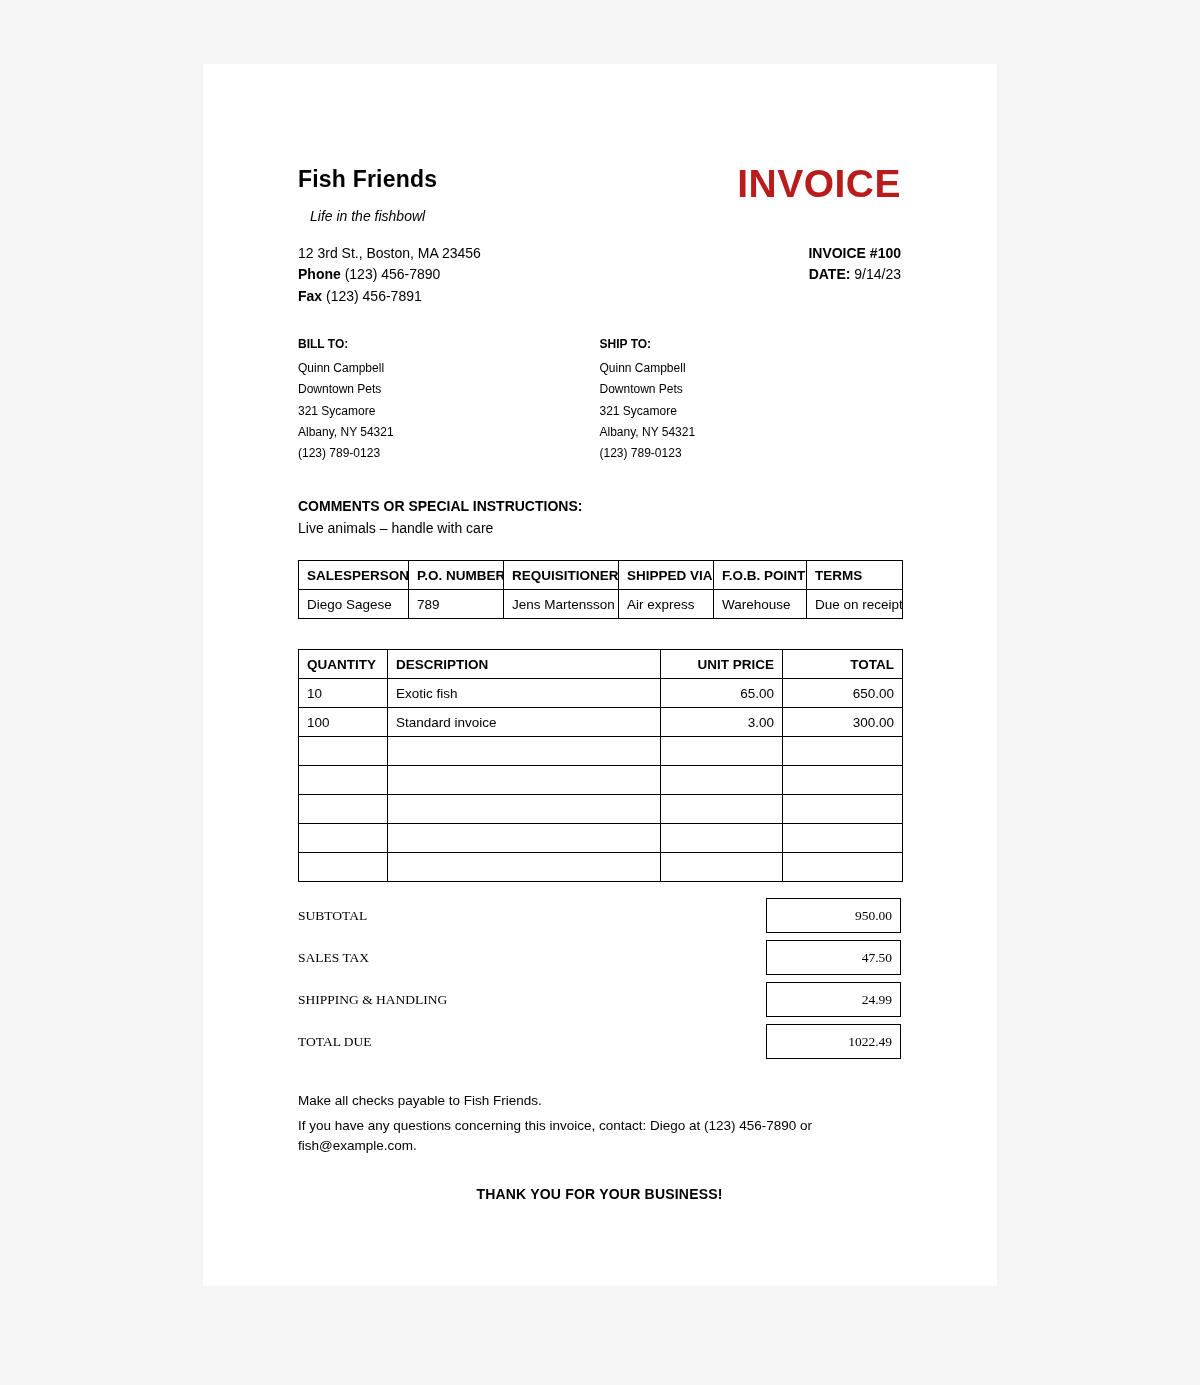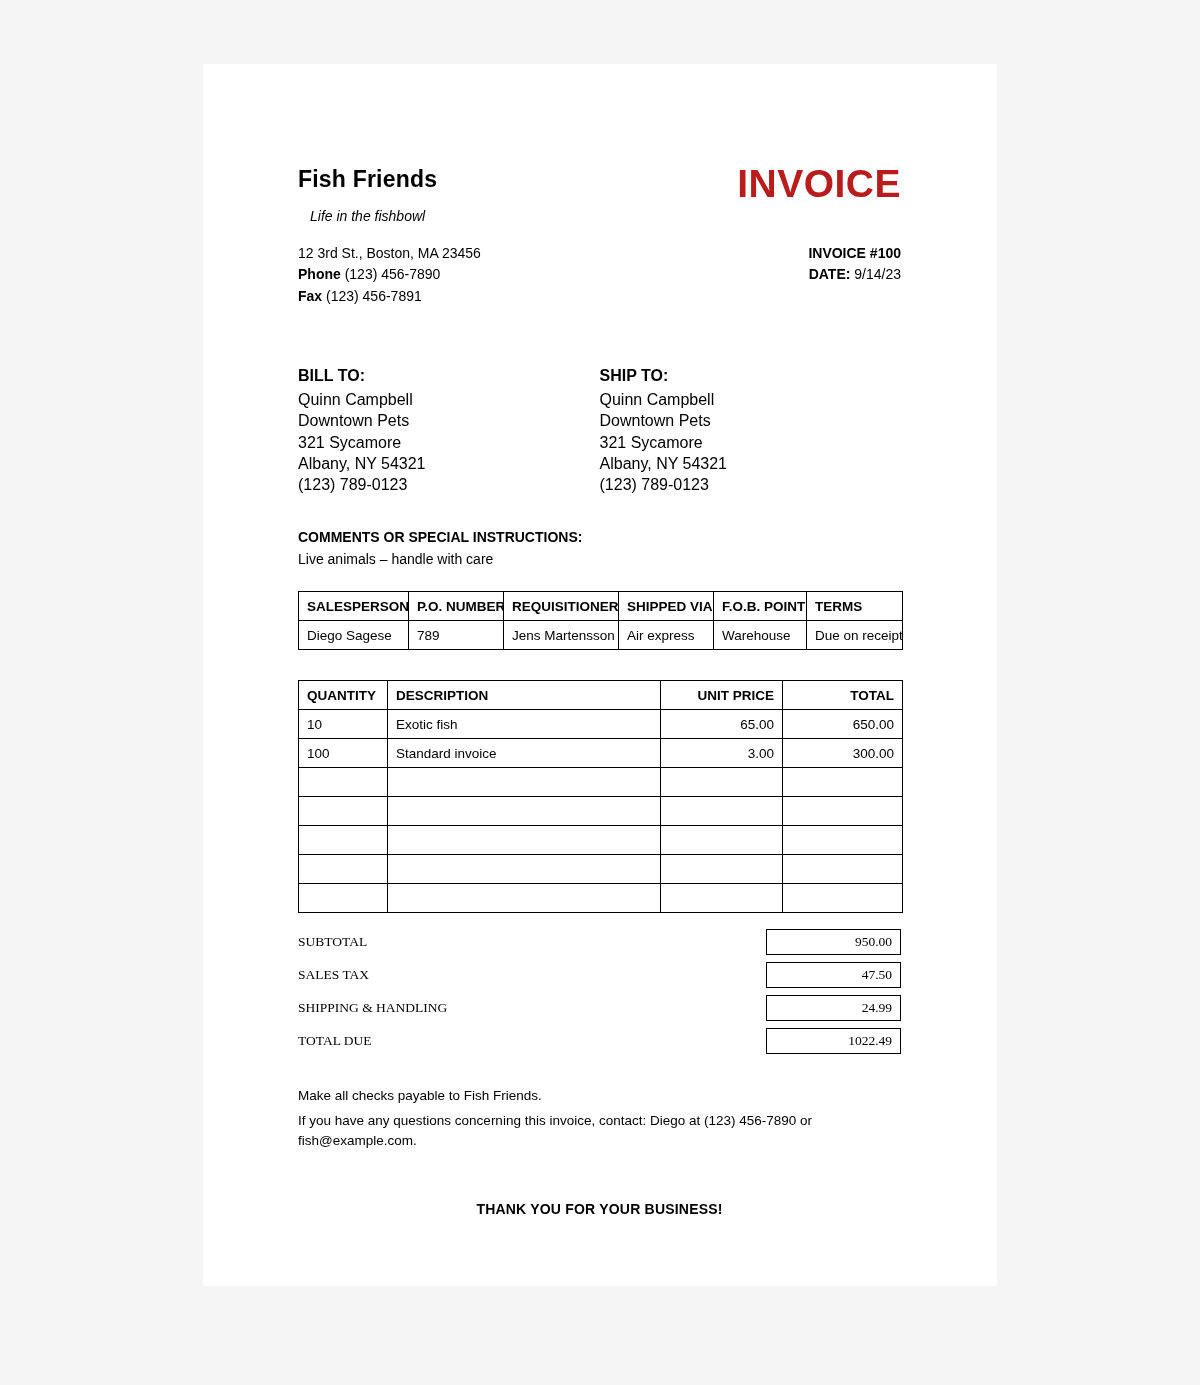--- a/index.html
+++ b/index.html
@@ -60,23 +60,22 @@
   }
   .invoice-meta { text-align: right; }
   .b { font-weight: bold; }
   
   .parties-row {
     display: flex;
     margin-top: 27px;
   }
   .party {
     width: 315px;
-    font-size: 16px;
+    font-size: 12px;
     line-height: 21.3px;
-    margin-top: 31px;
   }
   .party-label {
     font-weight: bold;
     margin-bottom: 3px;
   }
   
   .comments { margin-top: 31px; font-size: 14px; line-height: 21.3px; }
   .comments-label { font-weight: bold; }
   .comments-text { margin-top: 1px; }
   
@@ -106,34 +105,34 @@
     align-items: center;
     margin-bottom: 7px;
     font-family: Liberation Serif, serif;
   }
   .total-label {
     font-size: 13.5px;
     margin-right: 14px;
   }
   .total-box {
     width: 135px;
-    height: 26px;
+    height: 35px;
     border: 1.5px solid #000;
     box-sizing: border-box;
     display: flex;
     align-items: center;
     justify-content: flex-end;
     padding-right: 8px;
     font-size: 13.5px;
   }
   
   .footer-notes { margin-top: 32px; font-size: 13.5px; line-height: 20px; }
   .note-2 { margin-top: 5px; }
   .thank-you {
-    margin-top: 50px;
+    margin-top: 30px;
     text-align: center;
     font-weight: bold;
     font-size: 14px;
     letter-spacing: 0.2px;
   }
 </style>
 </head>
 <body>
 
 <div class="paper">

